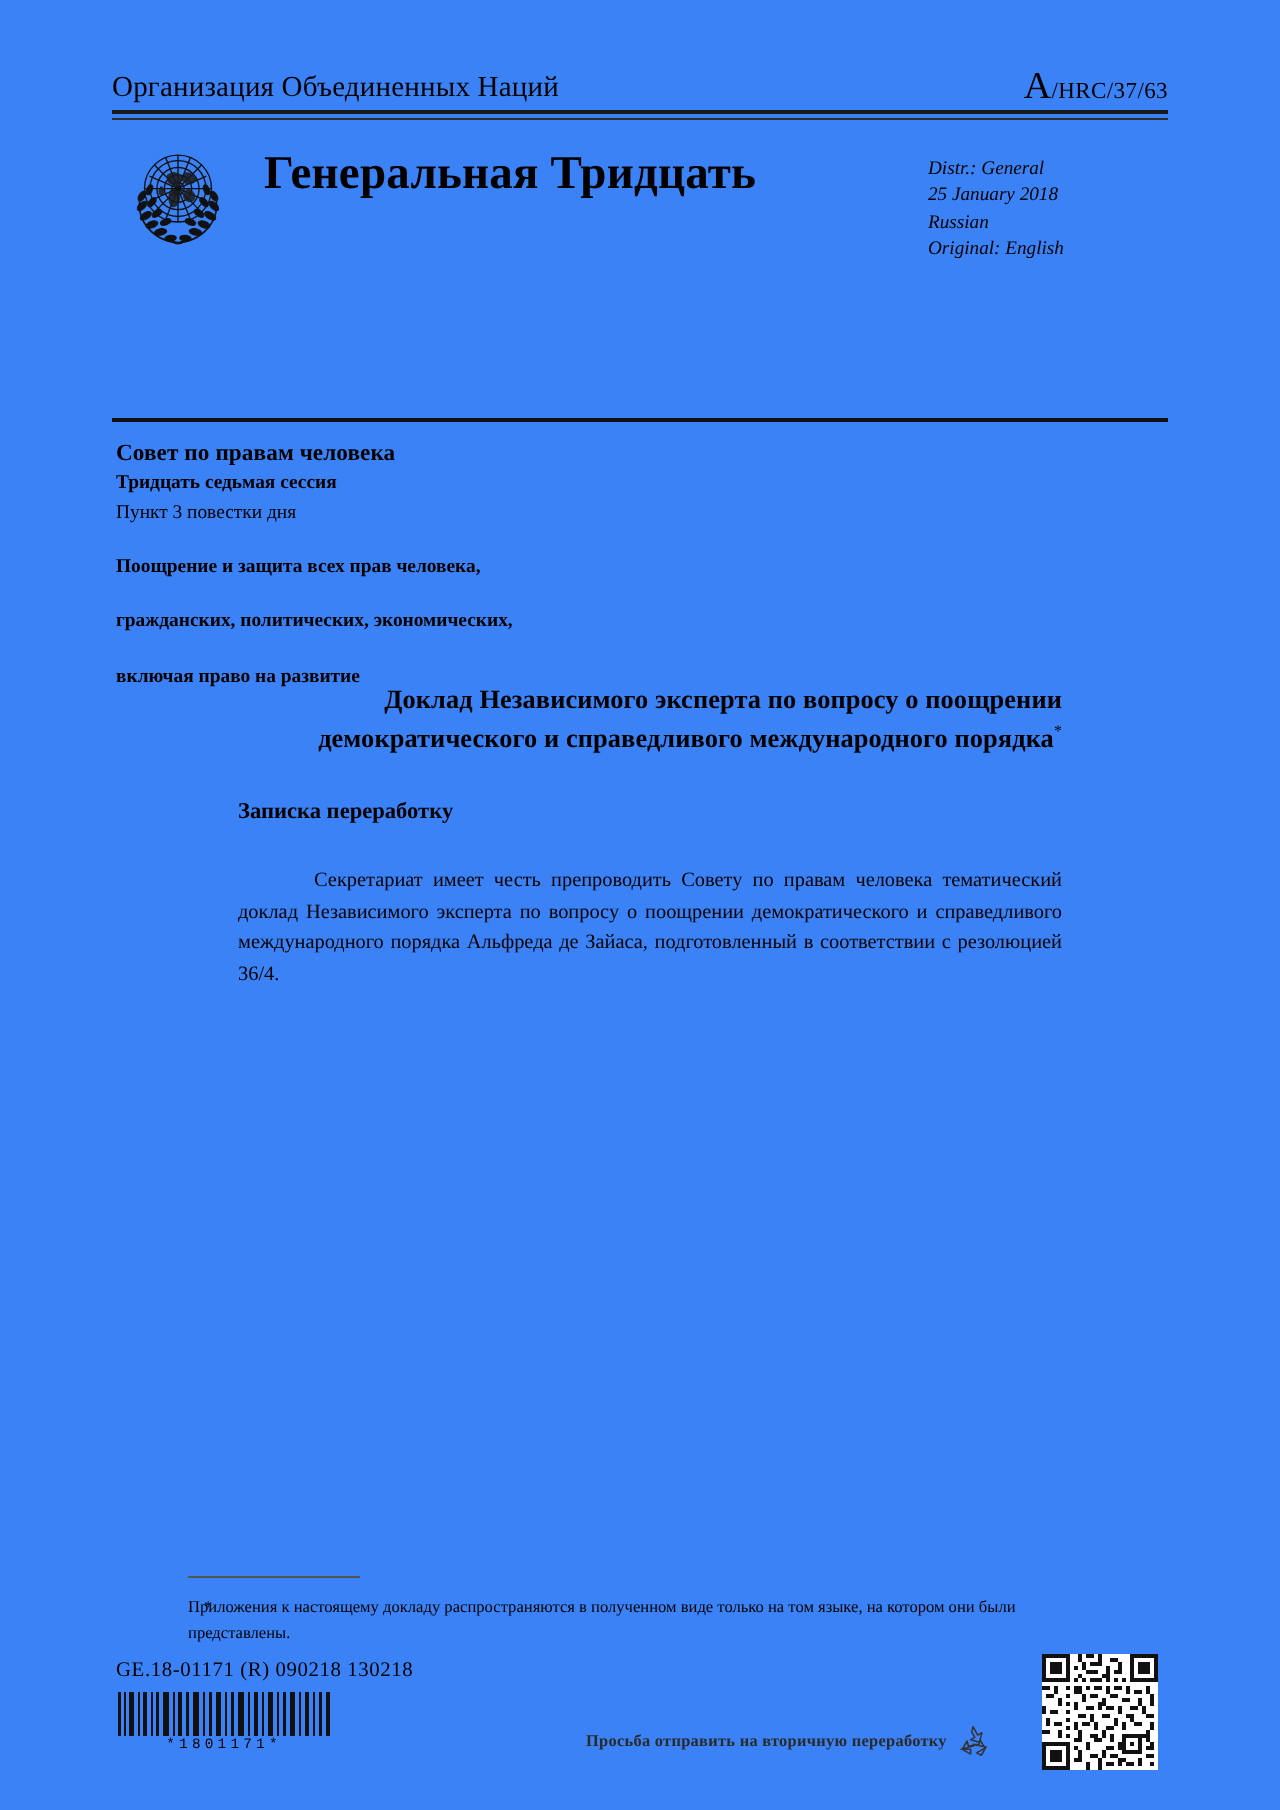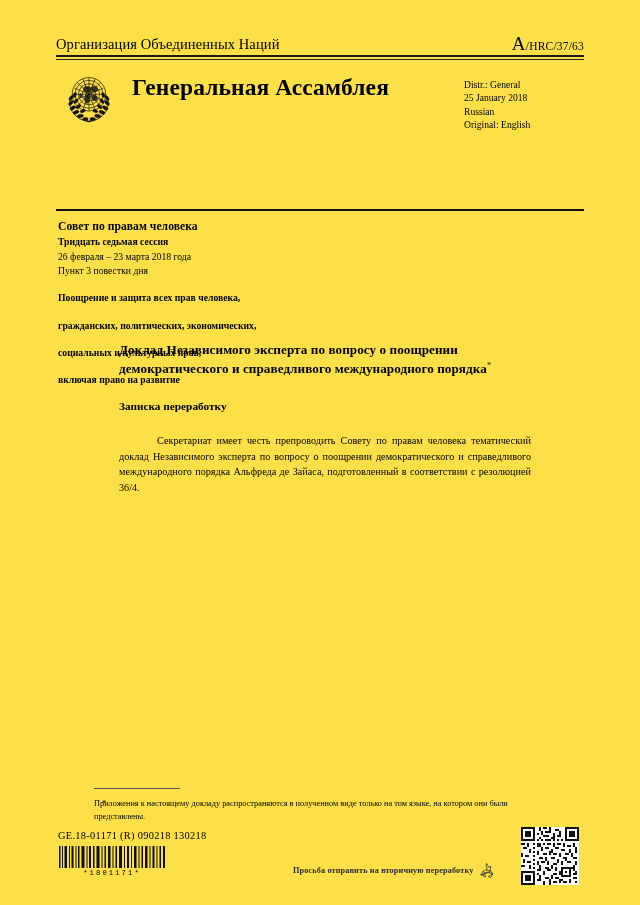--- a/index.html
+++ b/index.html
@@ -9,21 +9,21 @@
     background: #ffffff;
   }
   body {
     font-family: "Liberation Serif", "DejaVu Serif", serif;
     color: #000000;
   }
   .page {
     position: relative;
     width: 640px;
     height: 905px;
-    background: #fde047;
+    background: #3b82f6;
     overflow: hidden;
   }
 
   
   .masthead {
     position: absolute;
     left: 56px;
     top: 34px;
     width: 528px;
   }
@@ -80,20 +80,21 @@
     flex: 1 1 auto;
     white-space: nowrap;
   }
   .distr-block {
     flex: 0 0 auto;
     margin-left: 16px;
     margin-top: 11px;
     font-size: 9.6px;
     line-height: 1.42;
     width: 120px;
+    font-style: italic;
   }
 
   
   .rule-session {
     position: absolute;
     left: 56px;
     top: 209px;
     width: 528px;
     border: 0;
     border-top: 2.2px solid #111111;
@@ -127,20 +128,21 @@
   
   .report-title {
     position: absolute;
     left: 119px;
     top: 341px;
     width: 412px;
     font-size: 13.2px;
     font-weight: bold;
     line-height: 1.42;
     letter-spacing: 0.05px;
+    text-align: right;
   }
   .report-title sup {
     font-size: 8px;
     font-weight: normal;
     vertical-align: super;
   }
   .note-heading {
     position: absolute;
     left: 119px;
     top: 400px;
@@ -305,42 +307,40 @@
             <ellipse cx="56" cy="84" rx="4.6" ry="2.4" transform="rotate(4 56 84)"></ellipse>
             <ellipse cx="73" cy="45" rx="4.2" ry="2.2" transform="rotate(68 73 45)"></ellipse>
             <ellipse cx="71" cy="55" rx="4.4" ry="2.3" transform="rotate(50 71 55)"></ellipse>
             <ellipse cx="67" cy="64" rx="4.4" ry="2.3" transform="rotate(35 67 64)"></ellipse>
             <ellipse cx="60" cy="71" rx="4.4" ry="2.3" transform="rotate(20 60 71)"></ellipse>
           </g>
           <path d="M45 86 q5 3 10 0 q-5 5 -10 0z"></path>
         </g>
       </svg>
 
-      <div class="ga-title">Генеральная Ассамблея</div>
+      <div class="ga-title">Генеральная Тридцать</div>
 
       <div class="distr-block">
         <div>Distr.: General</div>
         <div>25 January 2018</div>
         <div>Russian</div>
         <div>Original: English</div>
       </div>
 
     </div>
   </div>
 
   <hr class="rule-session">
 
   <div class="session-block">
     <div class="b1">Совет по правам человека</div>
     <div class="b2">Тридцать седьмая сессия</div>
-    <div class="n1">26 февраля – 23 марта 2018 года</div>
     <div class="n1">Пункт 3 повестки дня</div>
     <div class="agenda-title">Поощрение и защита всех прав человека,</div>
     <div class="agenda-title">гражданских, политических, экономических,</div>
-    <div class="agenda-title">социальных и культурных прав,</div>
     <div class="agenda-title">включая право на развитие</div>
   </div>
 
   <div class="report-title"><span>Доклад Независимого эксперта по вопросу о поощрении демократического и справедливого международного порядка</span><sup>*</sup></div>
 
   <div class="note-heading">Записка переработку</div>
 
   <div class="body-paragraph">Секретариат имеет честь препроводить Совету по правам человека тематический доклад Независимого эксперта по вопросу о поощрении демократического и справедливого международного порядка Альфреда де Зайаса, подготовленный в соответствии с резолюцией 36/4.</div>
 
   <hr class="footnote-rule">

